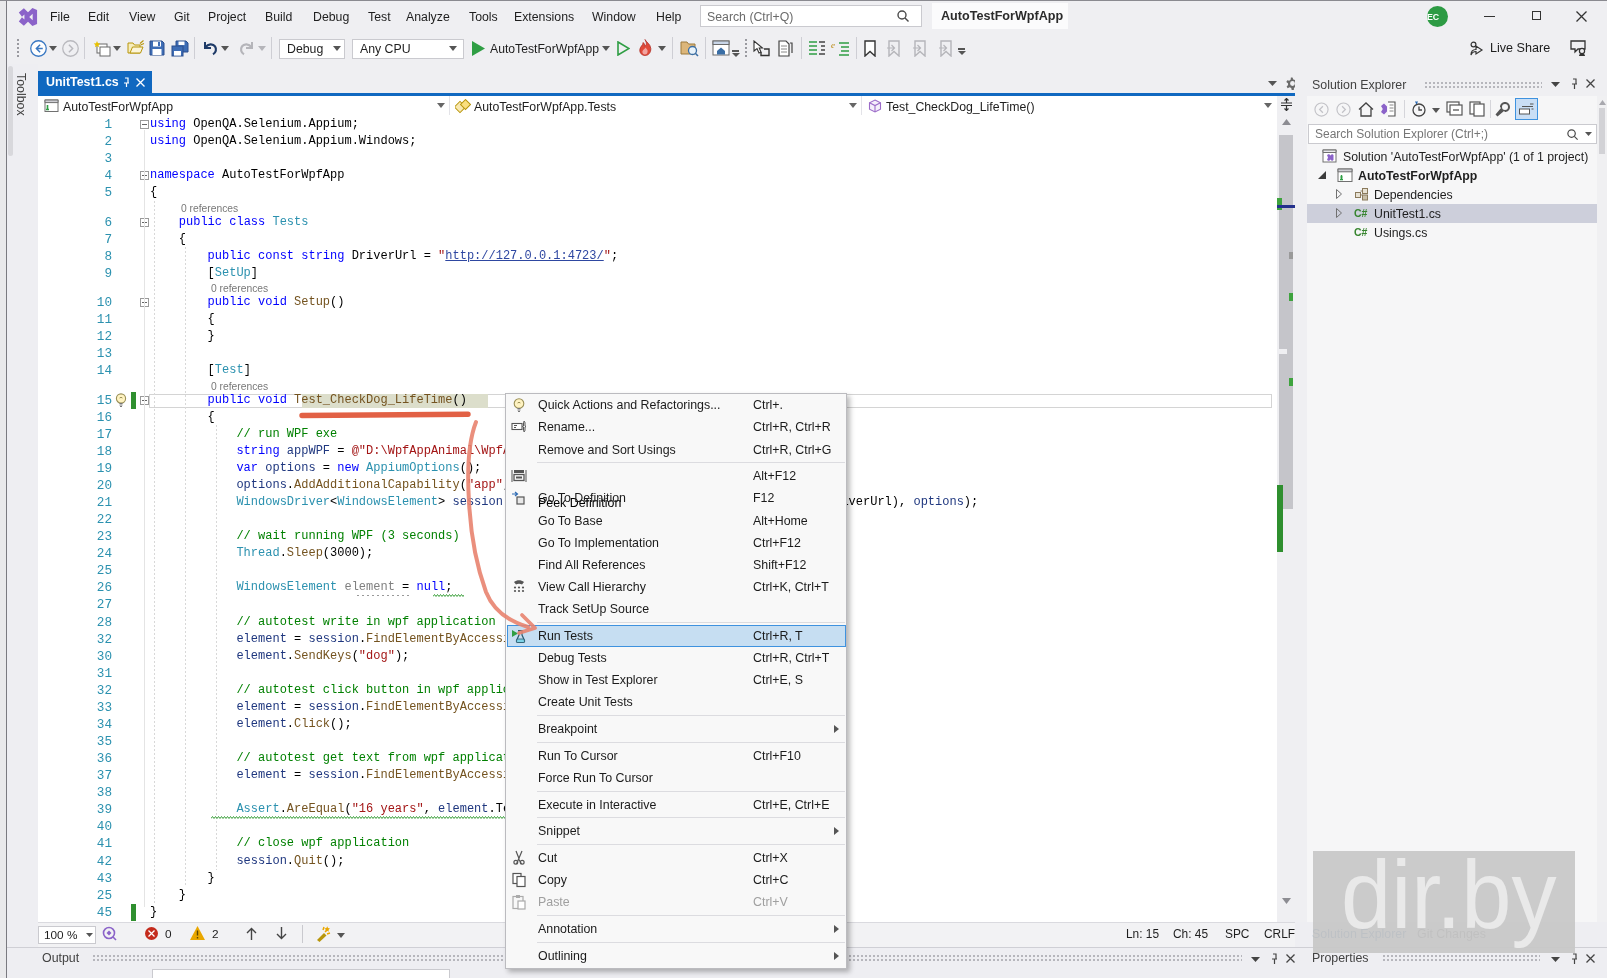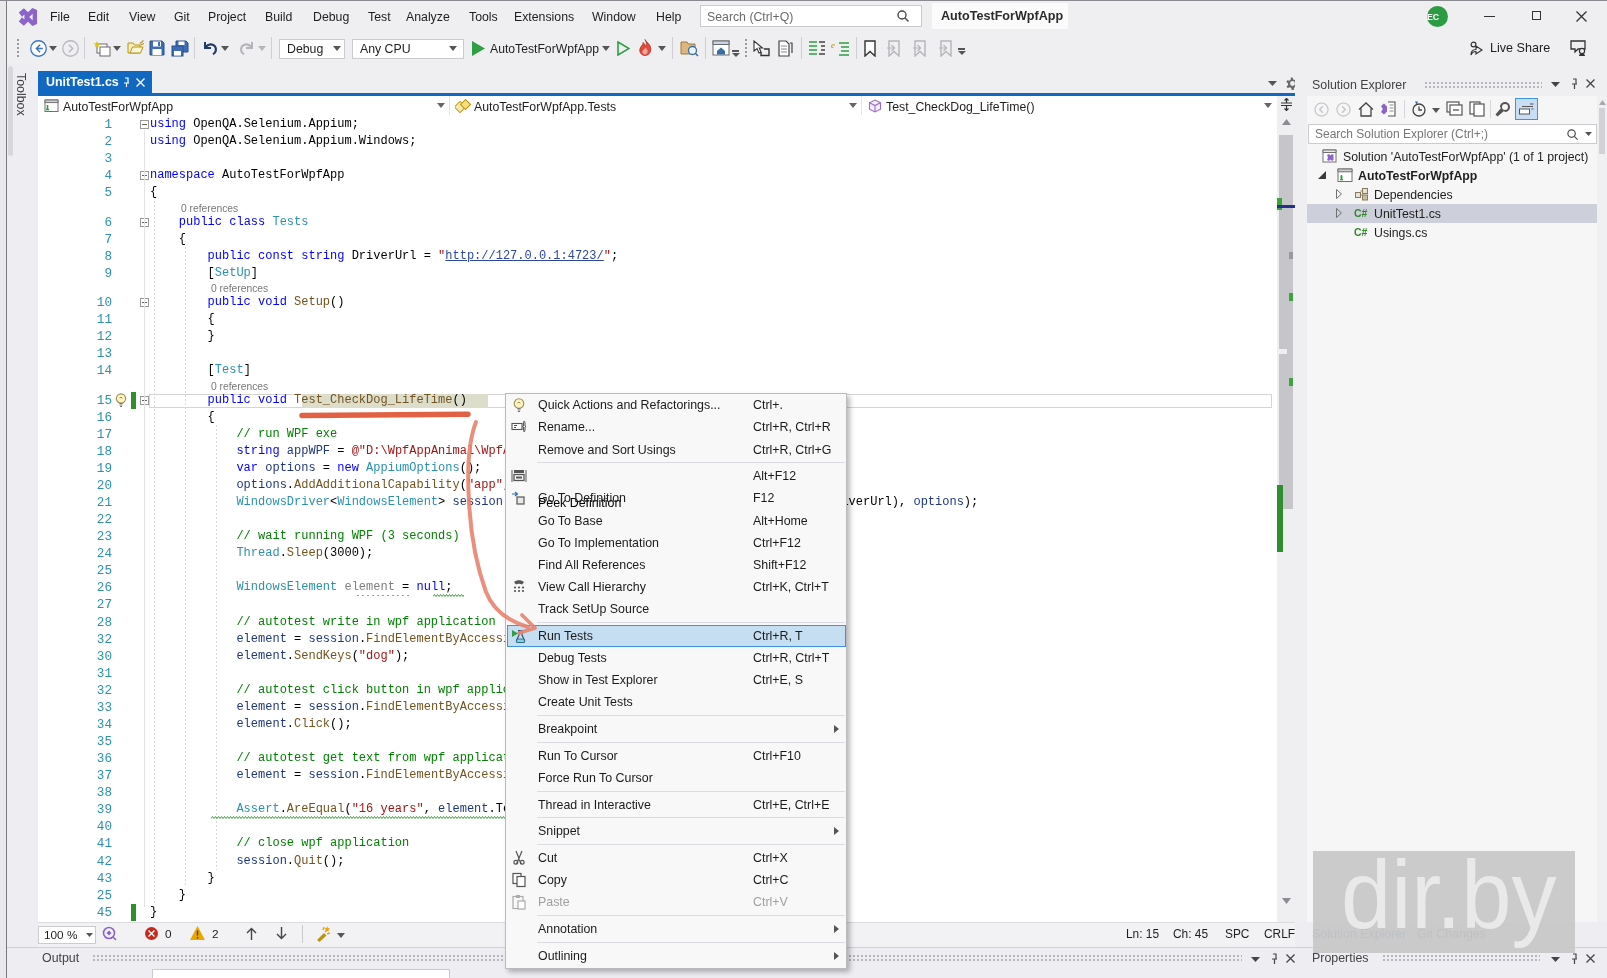--- a/index.html
+++ b/index.html
@@ -624,21 +624,21 @@
 <div class="abs" style="left:537px;top:714.9px;width:308px;height:1px;background:#DCDCE0"></div>
 <div class="mi" style="left:538px;top:717.8px;color:#1b1b1b">Breakpoint</div>
 <svg class="abs" style="left:834px;top:724.8px" width="5" height="8">
     <path d="M0 0 L5 4 L0 8 Z" fill="#555"></path>
   </svg>
 <div class="abs" style="left:537px;top:741.7px;width:308px;height:1px;background:#DCDCE0"></div>
 <div class="mi" style="left:538px;top:744.6px;color:#1b1b1b">Run To Cursor</div>
 <div class="mi" style="left:753px;top:744.6px;color:#1b1b1b">Ctrl+F10</div>
 <div class="mi" style="left:538px;top:766.7px;color:#1b1b1b">Force Run To Cursor</div>
 <div class="abs" style="left:537px;top:790.6px;width:308px;height:1px;background:#DCDCE0"></div>
-<div class="mi" style="left:538px;top:793.5px;color:#1b1b1b">Thread in Interactive</div>
+<div class="mi" style="left:538px;top:793.5px;color:#1b1b1b">Execute in Interactive</div>
 <div class="mi" style="left:753px;top:793.5px;color:#1b1b1b">Ctrl+E, Ctrl+E</div>
 <div class="abs" style="left:537px;top:817.4px;width:308px;height:1px;background:#DCDCE0"></div>
 <div class="mi" style="left:538px;top:820.3px;color:#1b1b1b">Snippet</div>
 <svg class="abs" style="left:834px;top:827.3px" width="5" height="8">
     <path d="M0 0 L5 4 L0 8 Z" fill="#555"></path>
   </svg>
 <div class="abs" style="left:537px;top:844.2px;width:308px;height:1px;background:#DCDCE0"></div>
 <div class="mi" style="left:538px;top:847.1px;color:#1b1b1b">Cut</div>
 <div class="mi" style="left:753px;top:847.1px;color:#1b1b1b">Ctrl+X</div>
 <svg class="abs" style="left:511px;top:850.1px" width="16" height="16" viewBox="0 0 16 16">

